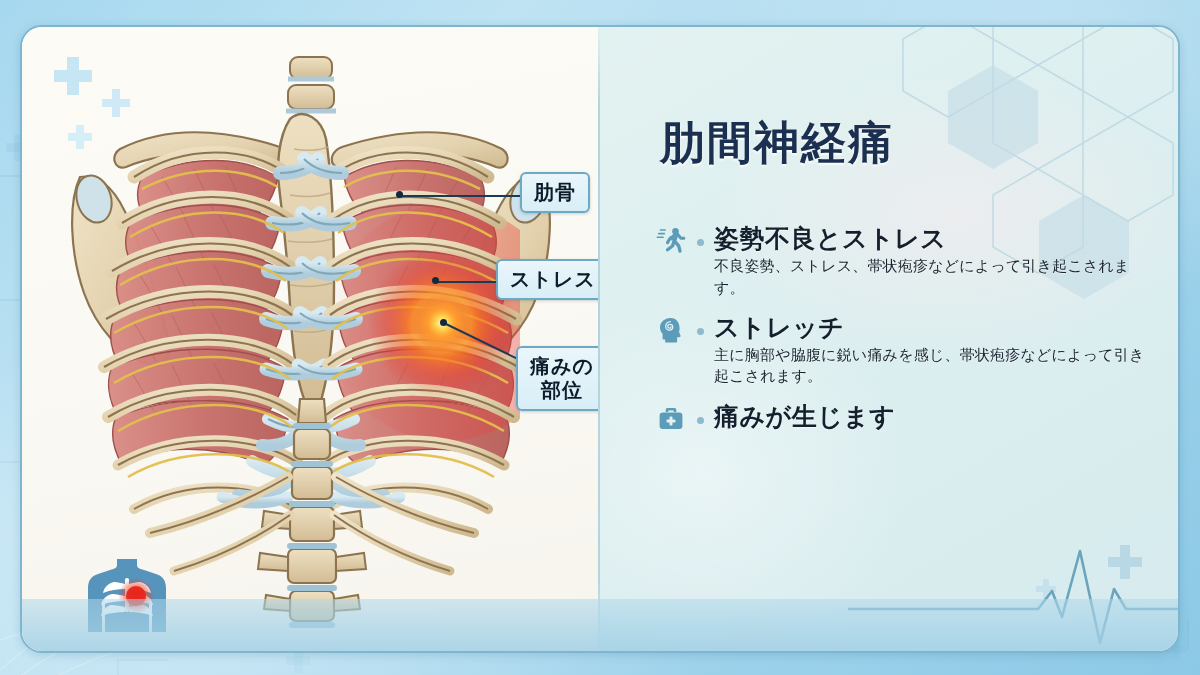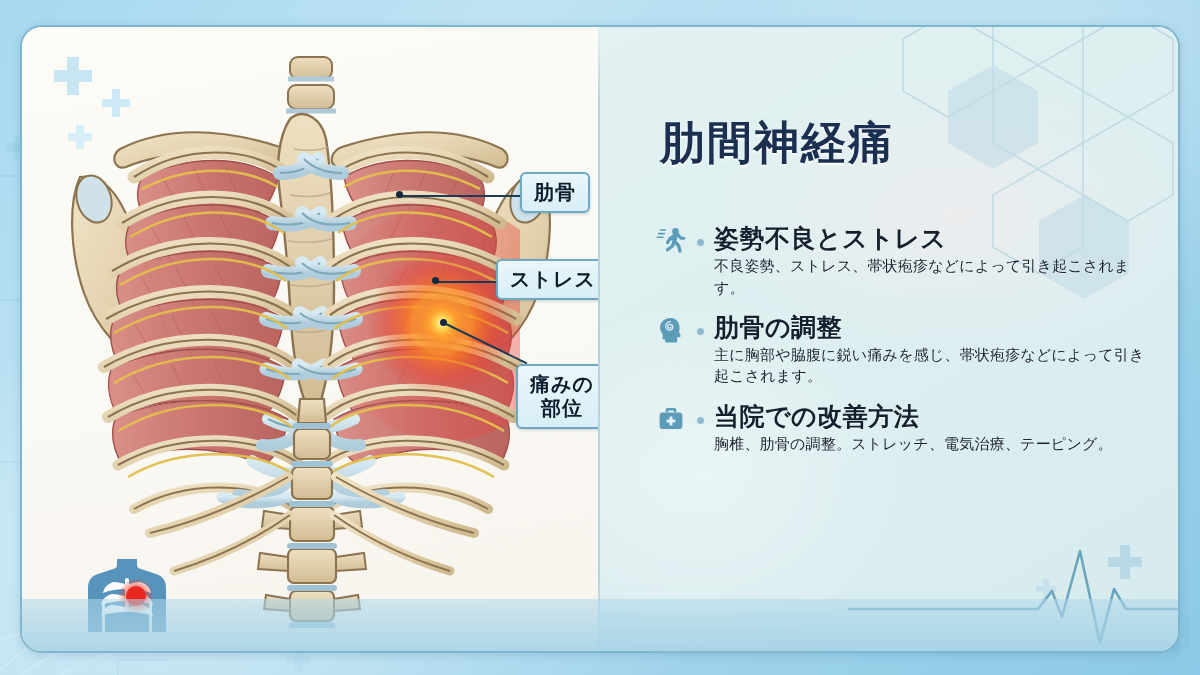--- a/index.html
+++ b/index.html
@@ -456,21 +456,21 @@
     <div class="leader" style="left:378px;top:168px;width:138px;"></div>
     <div class="leaderdot" style="left:374px;top:164px;"></div>
     <div class="label" style="left:498px;top:145px;">肋骨</div>
 
     <div class="leader" style="left:414px;top:254px;width:66px;"></div>
     <div class="leaderdot" style="left:410px;top:250px;"></div>
     <div class="label" style="left:474px;top:232px;">ストレス</div>
 
     <div class="leader" style="left:424px;top:296px;width:90px;transform:rotate(26deg);"></div>
     <div class="leaderdot" style="left:418px;top:292px;"></div>
-    <div class="label" style="left:494px;top:337px;">痛みの
+    <div class="label" style="left:494px;top:319px;">痛みの
 部位</div>
   </div>
 
   <div class="panel-right">
 
     <svg class="hexwrap" viewBox="0 0 300 330">
       <g fill="none" stroke="#bcd8e2" stroke-width="1.6">
         <polygon points="60,0 105,26 105,78 60,104 15,78 15,26"></polygon>
         <polygon points="150,-52 195,-26 195,26 150,52 105,26 105,-26"></polygon>
         <polygon points="240,0 285,26 285,78 240,104 195,78 195,26"></polygon>
@@ -516,38 +516,37 @@
 
 
       <div class="item">
         <span class="ico">
           <svg viewBox="0 0 30 30" fill="currentColor">
             <path d="M14.5,3 C8.6,3 4,7.3 4,12.6 c0,2.6 1,4.7 2.6,6.3 l0,4.4 c0,0.7 0.6,1.3 1.3,1.3 l1.2,0 l0,1.7 c0,0.7 0.6,1.3 1.3,1.3 l9.4,0 c0.7,0 1.3,-0.6 1.3,-1.3 l0,-4.1 l2.2,0 c0.9,0 1.5,-0.9 1.2,-1.7 l-1.5,-3.8 c0.4,-1 0.6,-2 0.6,-3.1 C23.6,7.3 20.4,3 14.5,3 Z"></path>
             <path d="M14.4,6.6 c-2.6,0 -4.7,2.1 -4.7,4.6 c0,2.2 1.7,3.9 3.8,3.9 c1.8,0 3.2,-1.4 3.2,-3.1 c0,-1.5 -1.2,-2.6 -2.7,-2.6 c-1.2,0 -2.2,1 -2.2,2.1 c0,0.9 0.8,1.7 1.7,1.7 c0.8,0 1.4,-0.6 1.4,-1.3" fill="none" stroke="#dff0f6" stroke-width="1.3" stroke-linecap="round"></path>
           </svg>
         </span>
         <span class="dot"></span>
-        <h3>肋骨の調整</h3>
+        <h3>ストレッチ</h3>
         <p>主に胸部や脇腹に鋭い痛みを感じ、帯状疱疹などによって引き起こされます。</p>
       </div>
 
       <div class="item">
         <span class="ico">
           <svg viewBox="0 0 30 30" fill="currentColor">
             <path d="M11.5,4 c-1,0 -1.8,0.8 -1.8,1.8 l0,2.2 l2.6,0 l0,-1.6 l5.4,0 l0,1.6 l2.6,0 l0,-2.2 c0,-1 -0.8,-1.8 -1.8,-1.8 Z"></path>
             <rect x="3.6" y="8.6" width="22.8" height="16.4" rx="3.2"></rect>
             <g fill="#e4f1f6">
               <rect x="13.5" y="12.4" width="3" height="9" rx="1"></rect>
               <rect x="10.5" y="15.4" width="9" height="3" rx="1"></rect>
             </g>
           </svg>
         </span>
         <span class="dot"></span>
-        <h3>当院での改善方法</h3>
-        <p>胸椎、肋骨の調整。ストレッチ、電気治療、テーピング。</p>
+        <h3>痛みが生じます</h3>
       </div>
 
     </div>
   </div>
 
   <div class="divider"></div>
   <div class="card-footer-band"></div>
 </div>
 
 </body></html>

